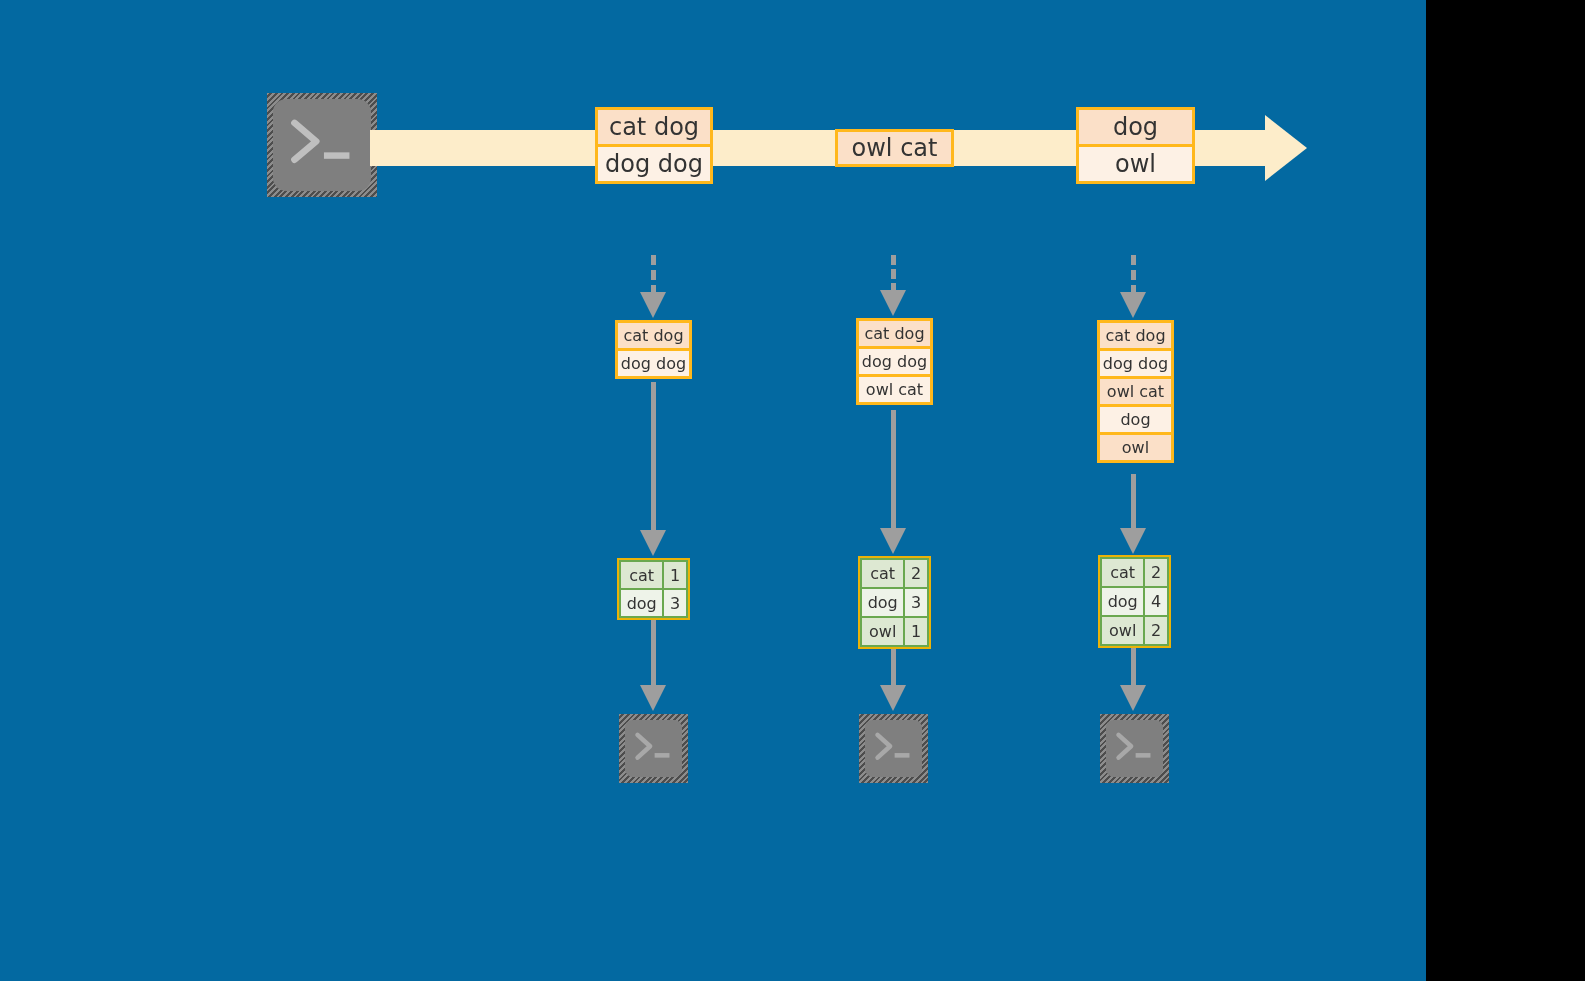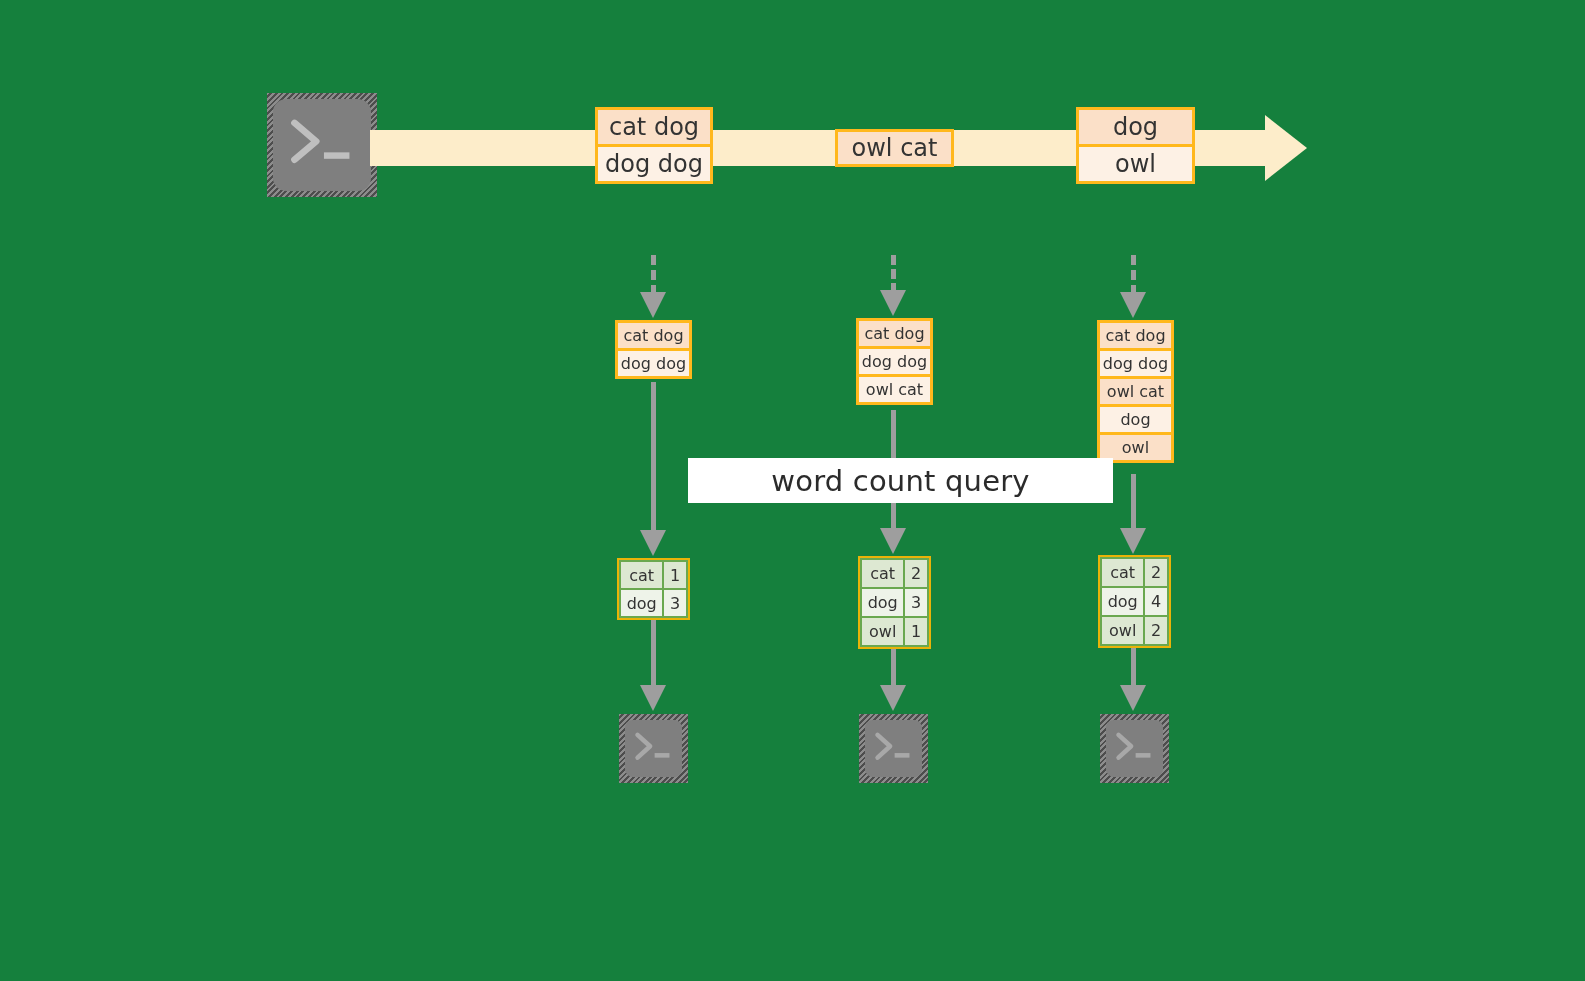--- a/index.html
+++ b/index.html
@@ -5,22 +5,22 @@
   * { box-sizing: border-box; }
   html, body {
     margin: 0; padding: 0;
     background: #000;
     width: 1585px; height: 981px;
     overflow: hidden;
     font-family: "DejaVu Sans", "Liberation Sans", sans-serif;
   }
   #stage {
     position: relative;
-    width: 1585px; height: 981px;
-    background: #15803d;
+    width: 1426px; height: 981px;
+    background: #0369a1;
   }
 
   
   .term {
     position: absolute;
     background: #7f7f7f;
     border: 6px solid transparent;
     background-image:
       repeating-linear-gradient(135deg, #8c8c8c 0 2px, #4d4d4d 2px 4px),
       linear-gradient(#7f7f7f, #7f7f7f);
@@ -257,17 +257,14 @@
 
   <div class="term" style="left:1100px; top:714px; width:69px; height:69px;">
     <div class="inner">
       <svg viewBox="0 0 100 100" preserveAspectRatio="none">
         <path d="M22 26 L44 46 L22 66" fill="none" stroke="#a8a8a8" stroke-width="8" stroke-linecap="round" stroke-linejoin="round"></path>
         <rect x="52" y="58" width="26" height="8" fill="#a8a8a8"></rect>
       </svg>
     </div>
   </div>
 
-  <div id="query-band" style="left:688px; top:458px; width:425px; height:45px;">
-    <span style="font-size:29px; letter-spacing:0.2px;">word count query</span>
-  </div>
 
 </div>
 
 </body></html>

